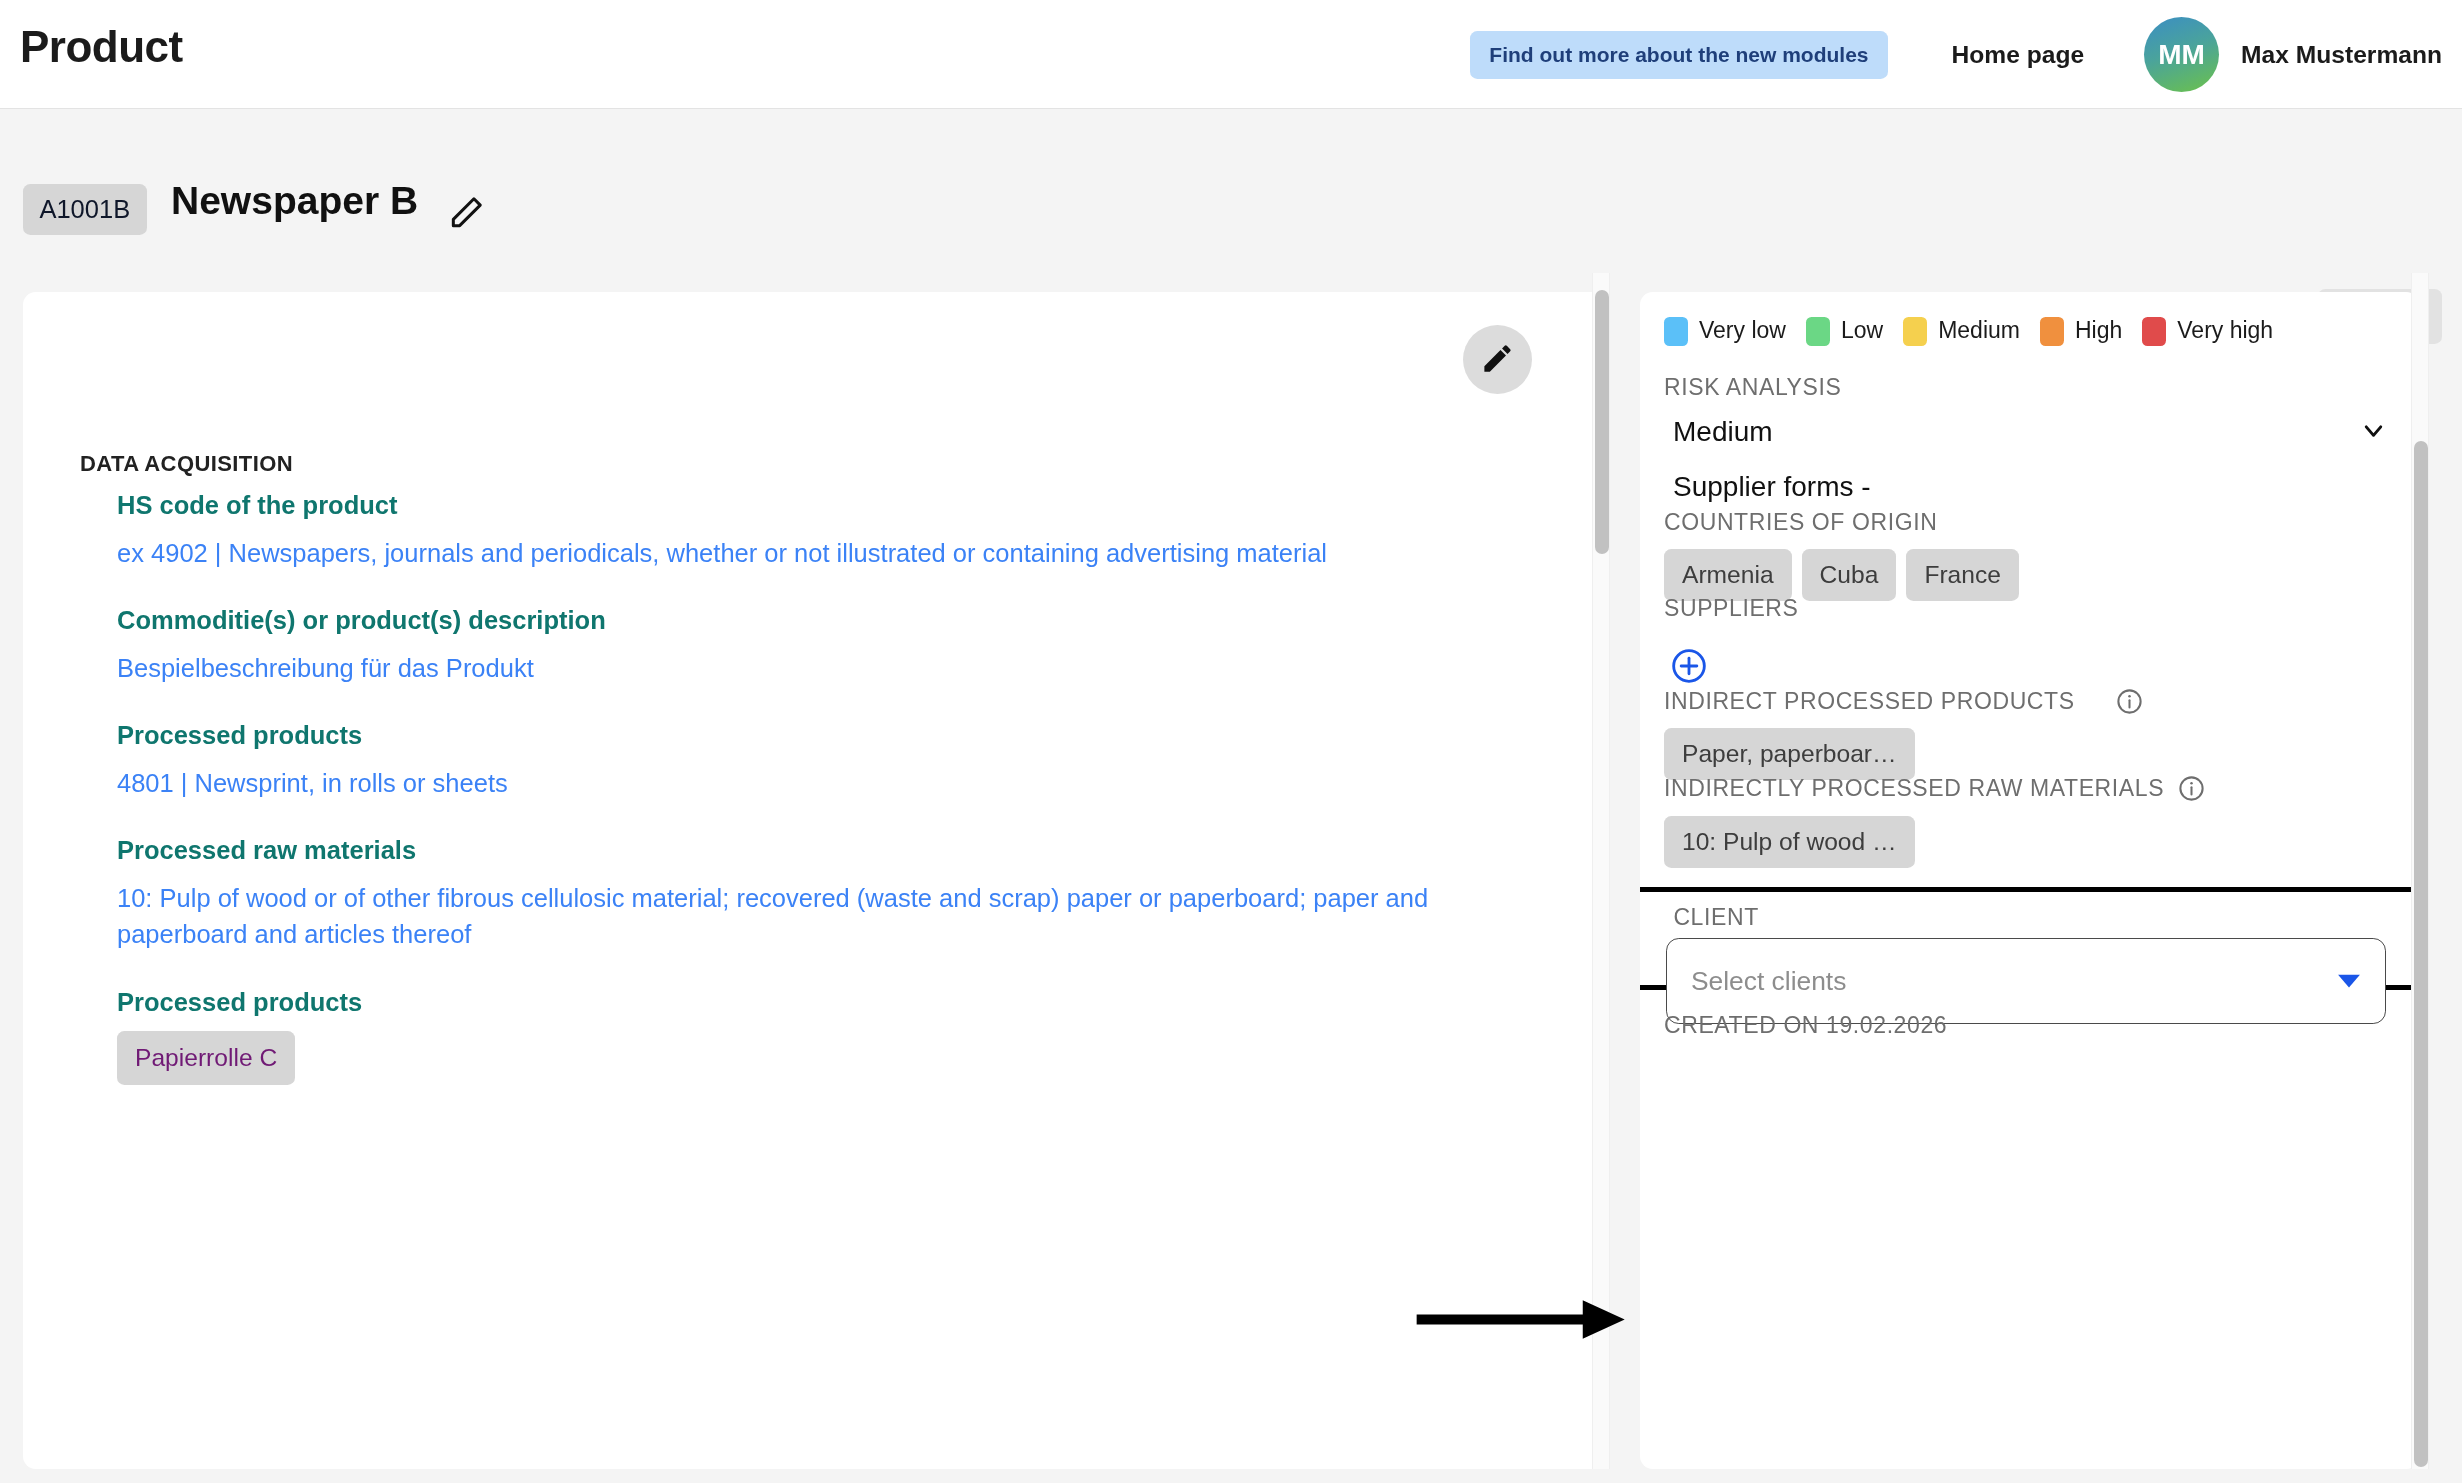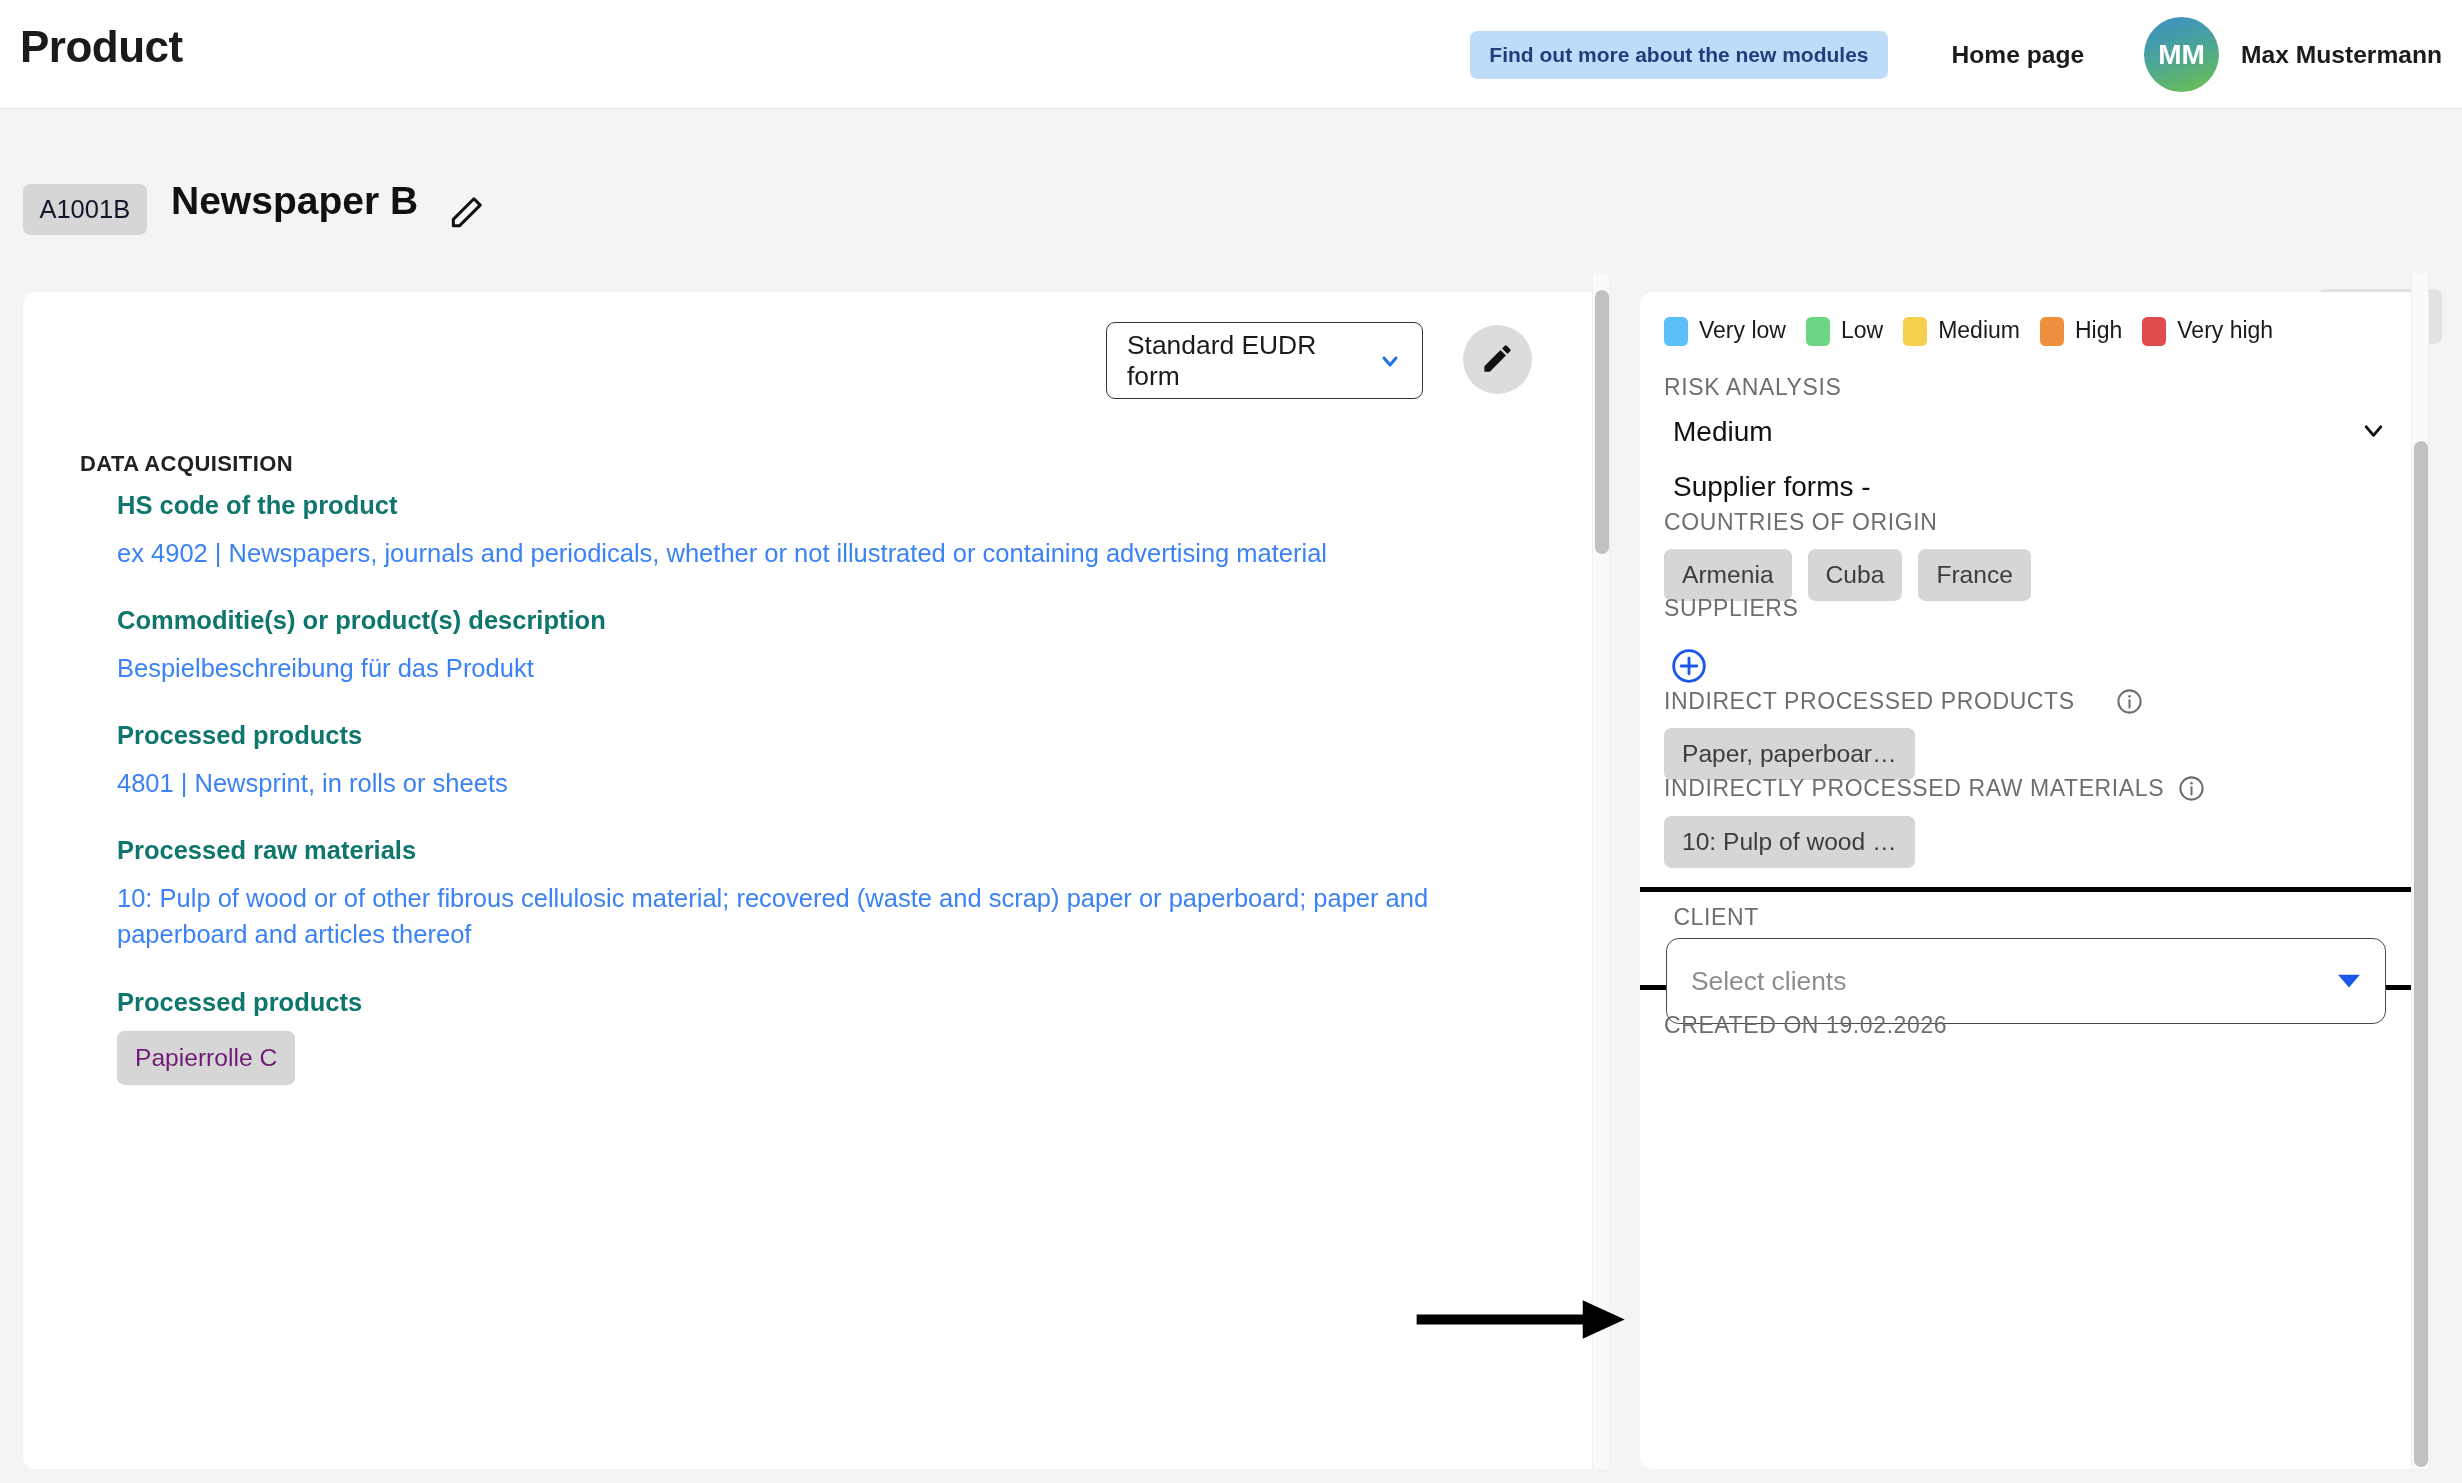--- a/index.html
+++ b/index.html
@@ -148,21 +148,21 @@
     position: absolute; left: 33px; top: 124px; width: 715px;
     display: flex; align-items: center; justify-content: space-between;
     cursor: pointer;
   }
   .batches-label { font-size: 28px; color: #111; }
   .supplier-forms {
     position: absolute; left: 33px; top: 179px;
     font-size: 28px; color: #111;
   }
   .countries-head { position: absolute; left: 24px; top: 217px; }
-  .chips-row { display: flex; gap: 16px; }
+  .chips-row { display: flex; gap: 10px; }
   .countries-chips { position: absolute; left: 24px; top: 257px; }
   .r-chip {
     background: #d6d6d6; color: #3d3d3d;
     font-size: 24.6px; padding: 12px 18px; border-radius: 7.3px;
     white-space: nowrap;
   }
   .suppliers-head { position: absolute; left: 24px; top: 303px; }
   .add-circle {
     position: absolute; left: 29px; top: 354px;
     width: 40px; height: 40px; cursor: pointer;
@@ -229,28 +229,20 @@
   <span class="title-edit">
     <svg width="38" height="38" viewBox="0 0 24 24" fill="none" stroke="#111" stroke-width="1.9" stroke-linecap="round" stroke-linejoin="round">
       <path d="M17 3l4 4L8 20H4v-4L17 3z"></path>
     </svg>
   </span>
   <button class="save-btn">Save</button>
 </div>
 
 <div class="left-card">
 
-  <div class="form-select">
-    <span class="form-select-label">Standard EUDR form</span>
-    <span class="chev-blue">
-      <svg width="24" height="24" viewBox="0 0 24 24" fill="none" stroke="#1a73e8" stroke-width="3" stroke-linecap="round" stroke-linejoin="round">
-          <polyline points="6 9 12 16 18 9"></polyline>
-        </svg>
-    </span>
-  </div>
 
   <div class="edit-circle">
     <span>
       <svg width="35" height="35" viewBox="0 0 24 24" fill="#111">
         <path d="M3 17.25V21h3.75L17.81 9.94l-3.75-3.75L3 17.25zM20.71 7.04a1 1 0 000-1.41l-2.34-2.34a1 1 0 00-1.41 0l-1.83 1.83 3.75 3.75 1.83-1.83z"></path>
       </svg>
     </span>
   </div>
 
   <div class="section-head">DATA ACQUISITION</div>

